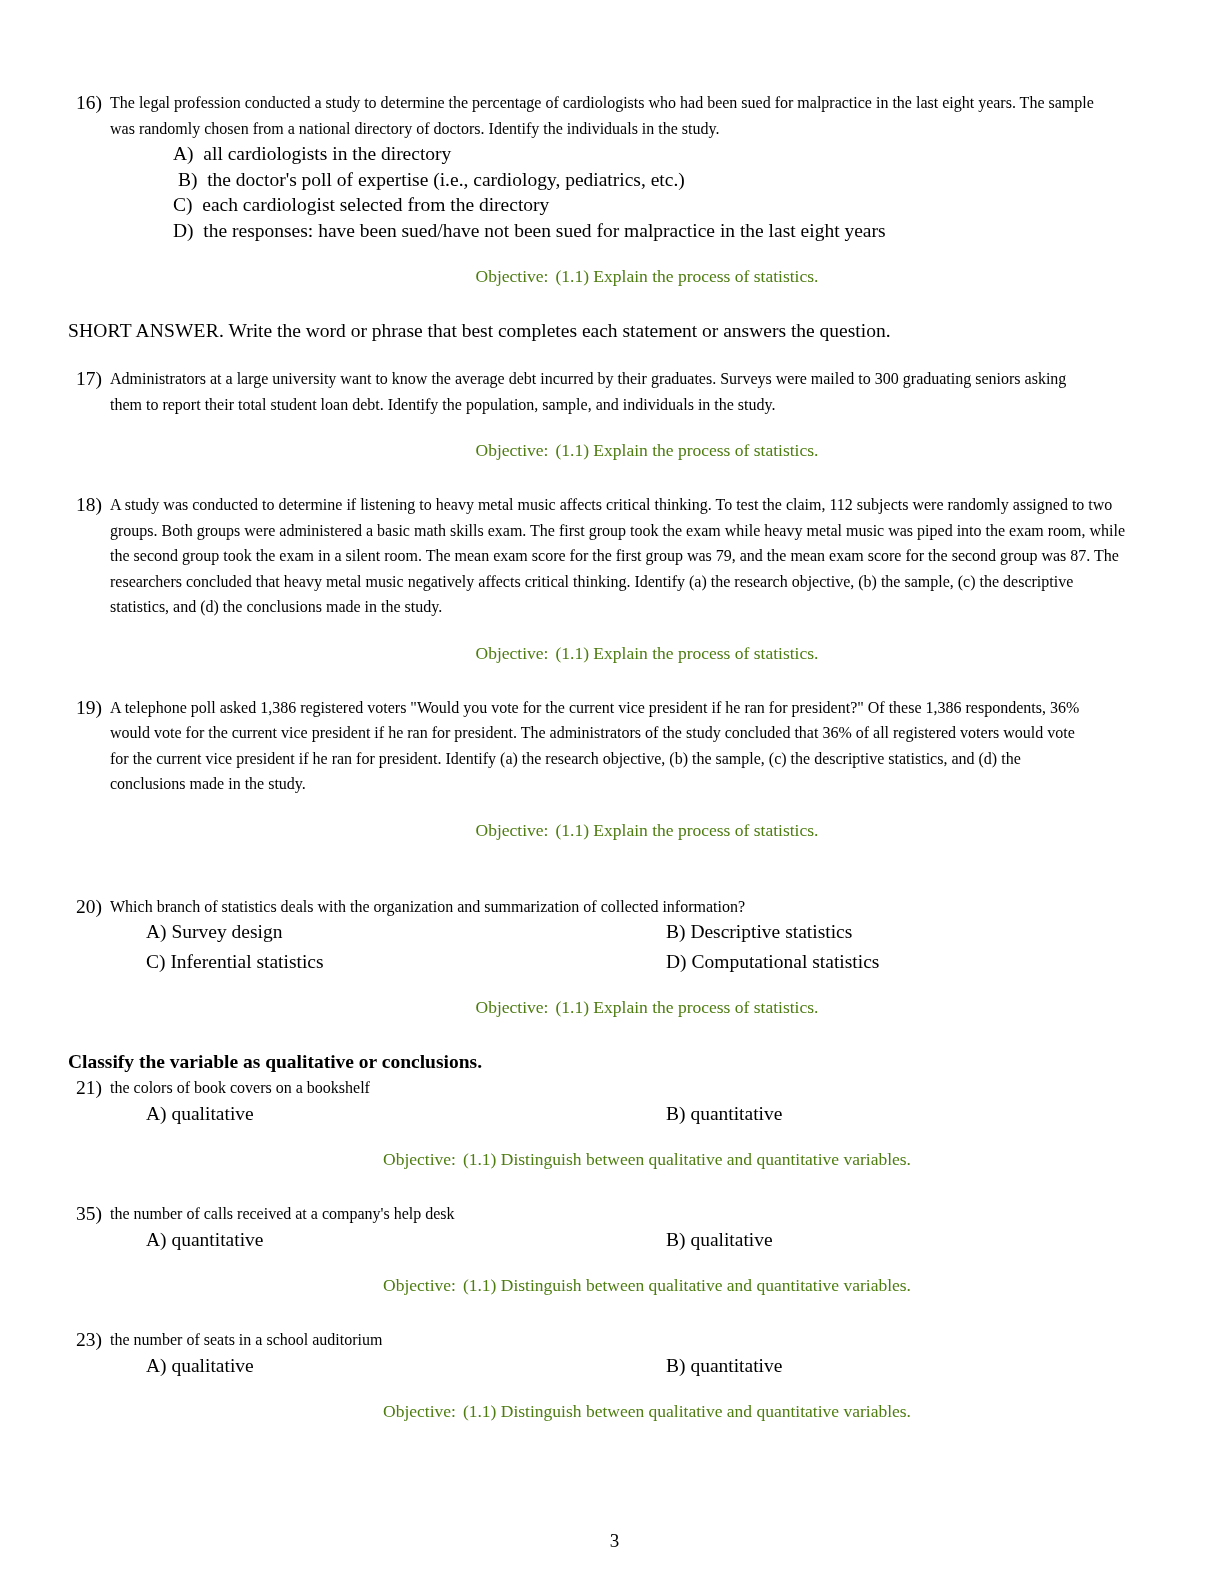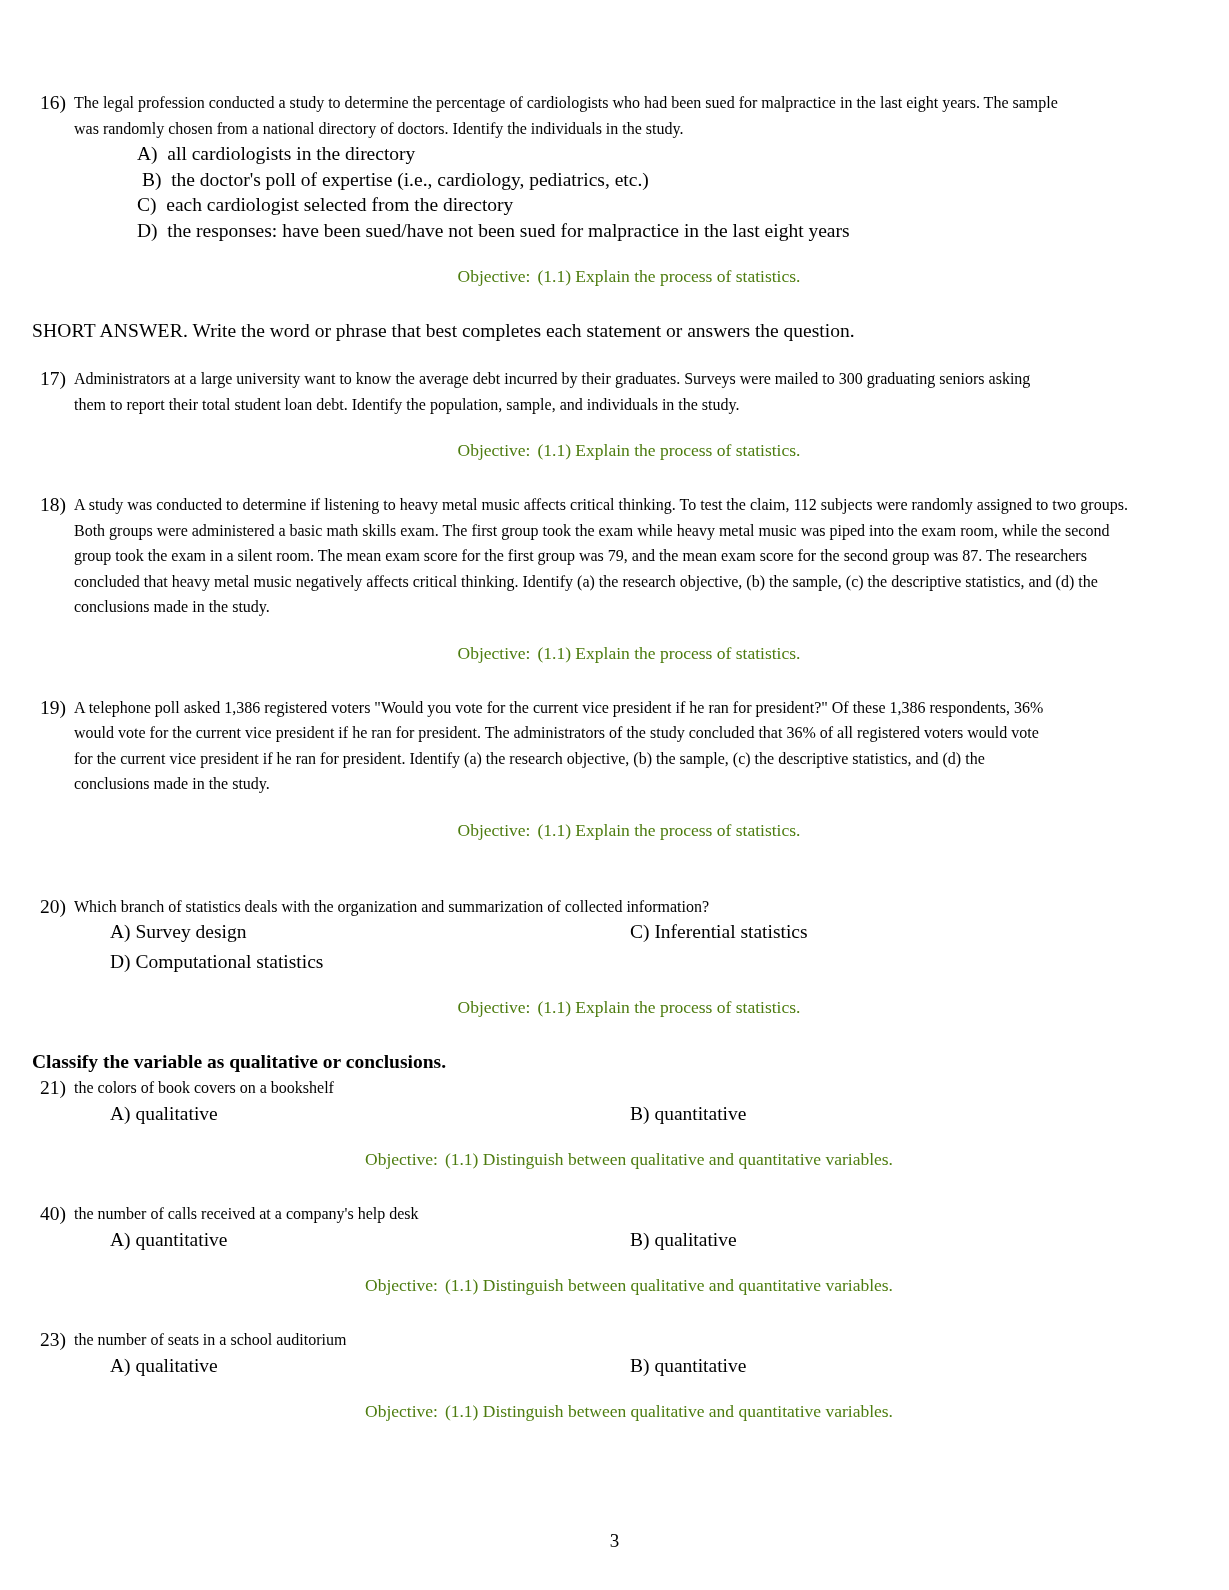--- a/index.html
+++ b/index.html
@@ -12,21 +12,21 @@
     height: 1590px;
     font-family: "Liberation Serif", serif;
     color: #000000;
     position: relative;
   }
   .page {
     position: relative;
     width: 1229px;
     height: 1590px;
     box-sizing: border-box;
-    padding: 90px 95px 40px 32px;
+    padding: 90px 95px 40px 68px;
   }
   .q-block {
     position: relative;
     margin-bottom: 0;
   }
   .q-item {
     display: flex;
     align-items: flex-start;
   }
   .q-num {
@@ -169,20 +169,21 @@
 
   <div class="spacer-md"></div>
 
   <div class="q-block">
     <div class="q-item">
       <div class="q-num">20)</div>
       <div class="q-text">Which branch of statistics deals with the organization and summarization of collected information?</div>
     </div>
     <div class="choices-grid">
       <div>A) Survey design</div>
+      <div>B) Descriptive statistics</div>
       <div>C) Inferential statistics</div>
       <div>D) Computational statistics</div>
     </div>
     <div class="objective">
       <span class="obj-label">Objective:</span><span>(1.1) Explain the process of statistics.</span>
     </div>
   </div>
 
   <div class="spacer-lg"></div>
 
@@ -199,21 +200,21 @@
     </div>
     <div class="objective">
       <span class="obj-label">Objective:</span><span>(1.1) Distinguish between qualitative and quantitative variables.</span>
     </div>
   </div>
 
   <div class="spacer-lg"></div>
 
   <div class="q-block">
     <div class="q-item">
-      <div class="q-num">40)</div>
+      <div class="q-num">35)</div>
       <div class="q-text">the number of calls received at a company's help desk</div>
     </div>
     <div class="choices-grid">
       <div>A) quantitative</div>
       <div>B) qualitative</div>
     </div>
     <div class="objective">
       <span class="obj-label">Objective:</span><span>(1.1) Distinguish between qualitative and quantitative variables.</span>
     </div>
   </div>

